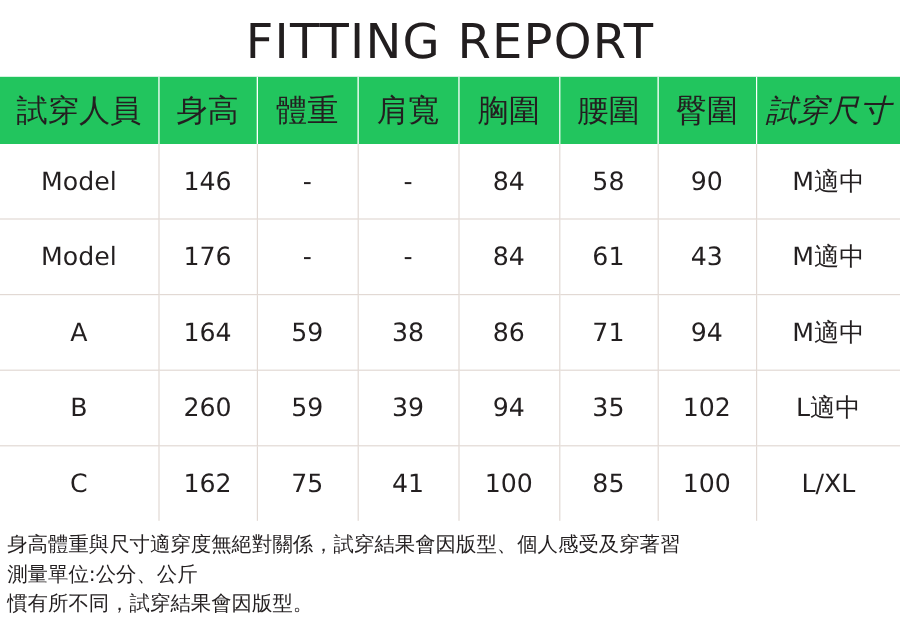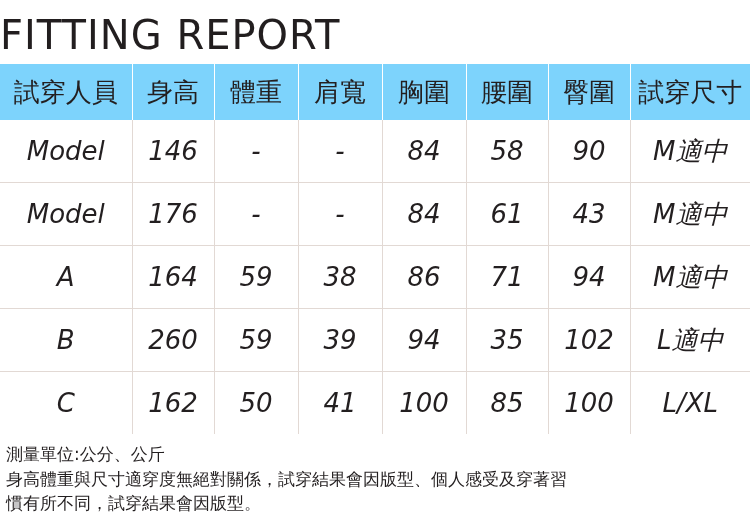--- a/index.html
+++ b/index.html
@@ -15,60 +15,60 @@
     overflow: hidden;
   }
   .sheet {
     width: 750px;
     height: 530px;
     position: relative;
     box-sizing: border-box;
     background: #ffffff;
   }
   .title {
-    text-align: left;
+    text-align: center;
     font-size: 40px;
     letter-spacing: 1px;
     font-weight: 400;
     padding-top: 12px;
     padding-bottom: 6px;
     color: #221e1f;
     font-family: "DejaVu Sans", "Liberation Sans", sans-serif;
   }
   table.fit {
     width: 750px;
     border-collapse: collapse;
     table-layout: fixed;
   }
   table.fit th, table.fit td {
     text-align: center;
     vertical-align: middle;
     font-weight: 400;
     color: #231f20;
   }
   thead tr {
-    background: #7dd3fc;
+    background: #22c55e;
     margin-left: 11px;
   }
   thead th {
     font-size: 26px;
     height: 52px;
     padding: 2px 0;
     border-right: 1px solid #ffffff;
   }
   thead th:last-child {
     border-right: none;
+    font-style: italic;
   }
   tbody td {
-    font-size: 26px;
+    font-size: 21px;
     height: 58px;
     border-bottom: 1px solid #e2d9d4;
     border-right: 1px solid #e2d9d4;
     padding: 2px 0;
-    font-style: italic;
   }
   tbody td:last-child {
     border-right: none;
     text-align: center;
   }
   tbody tr:last-child td {
     border-bottom: none;
   }
   
   col.c0 { width: 132px; }
@@ -157,29 +157,29 @@
         <td>59</td>
         <td>39</td>
         <td>94</td>
         <td>35</td>
         <td>102</td>
         <td>L適中</td>
       </tr>
       <tr>
         <td>C</td>
         <td>162</td>
-        <td>50</td>
+        <td>75</td>
         <td>41</td>
         <td>100</td>
         <td>85</td>
         <td>100</td>
         <td>L/XL</td>
       </tr>
     </tbody>
   </table>
 
   <div class="notes">
+    <div>身高體重與尺寸適穿度無絕對關係，試穿結果會因版型、個人感受及穿著習</div>
     <div>測量單位:公分、公斤</div>
-    <div>身高體重與尺寸適穿度無絕對關係，試穿結果會因版型、個人感受及穿著習</div>
     <div>慣有所不同，試穿結果會因版型。</div>
   </div>
 
 </div>
 
 </body></html>

